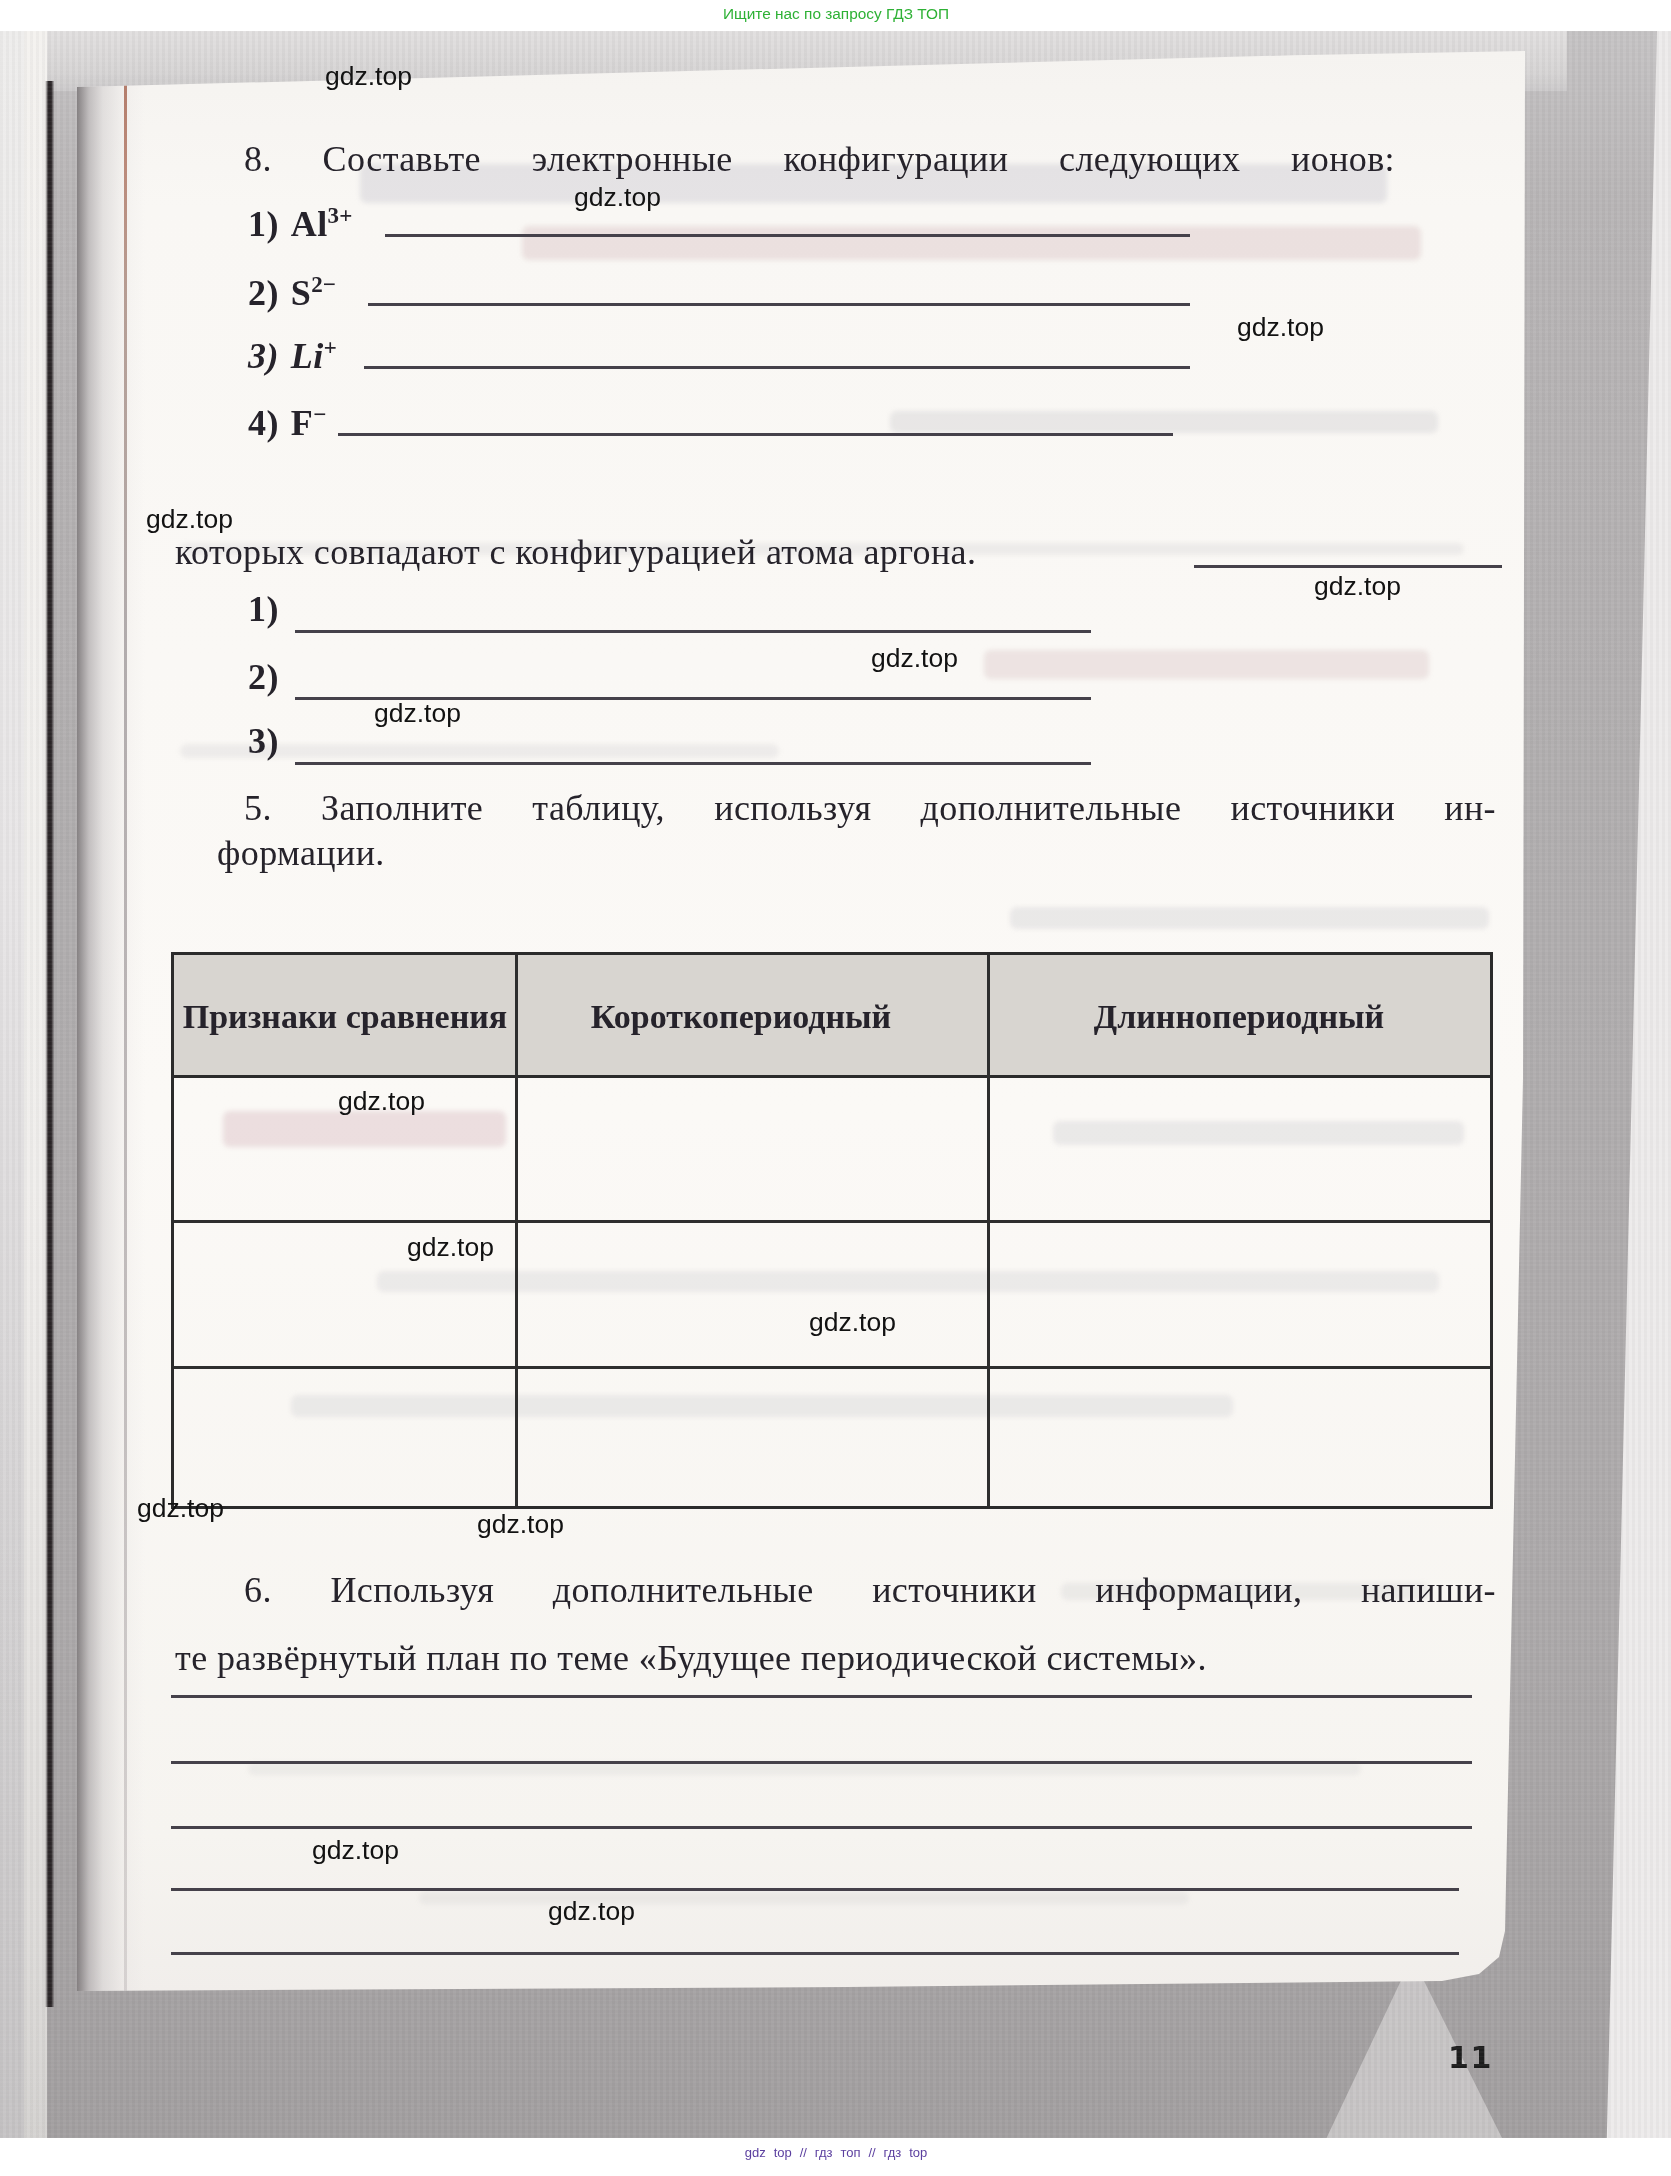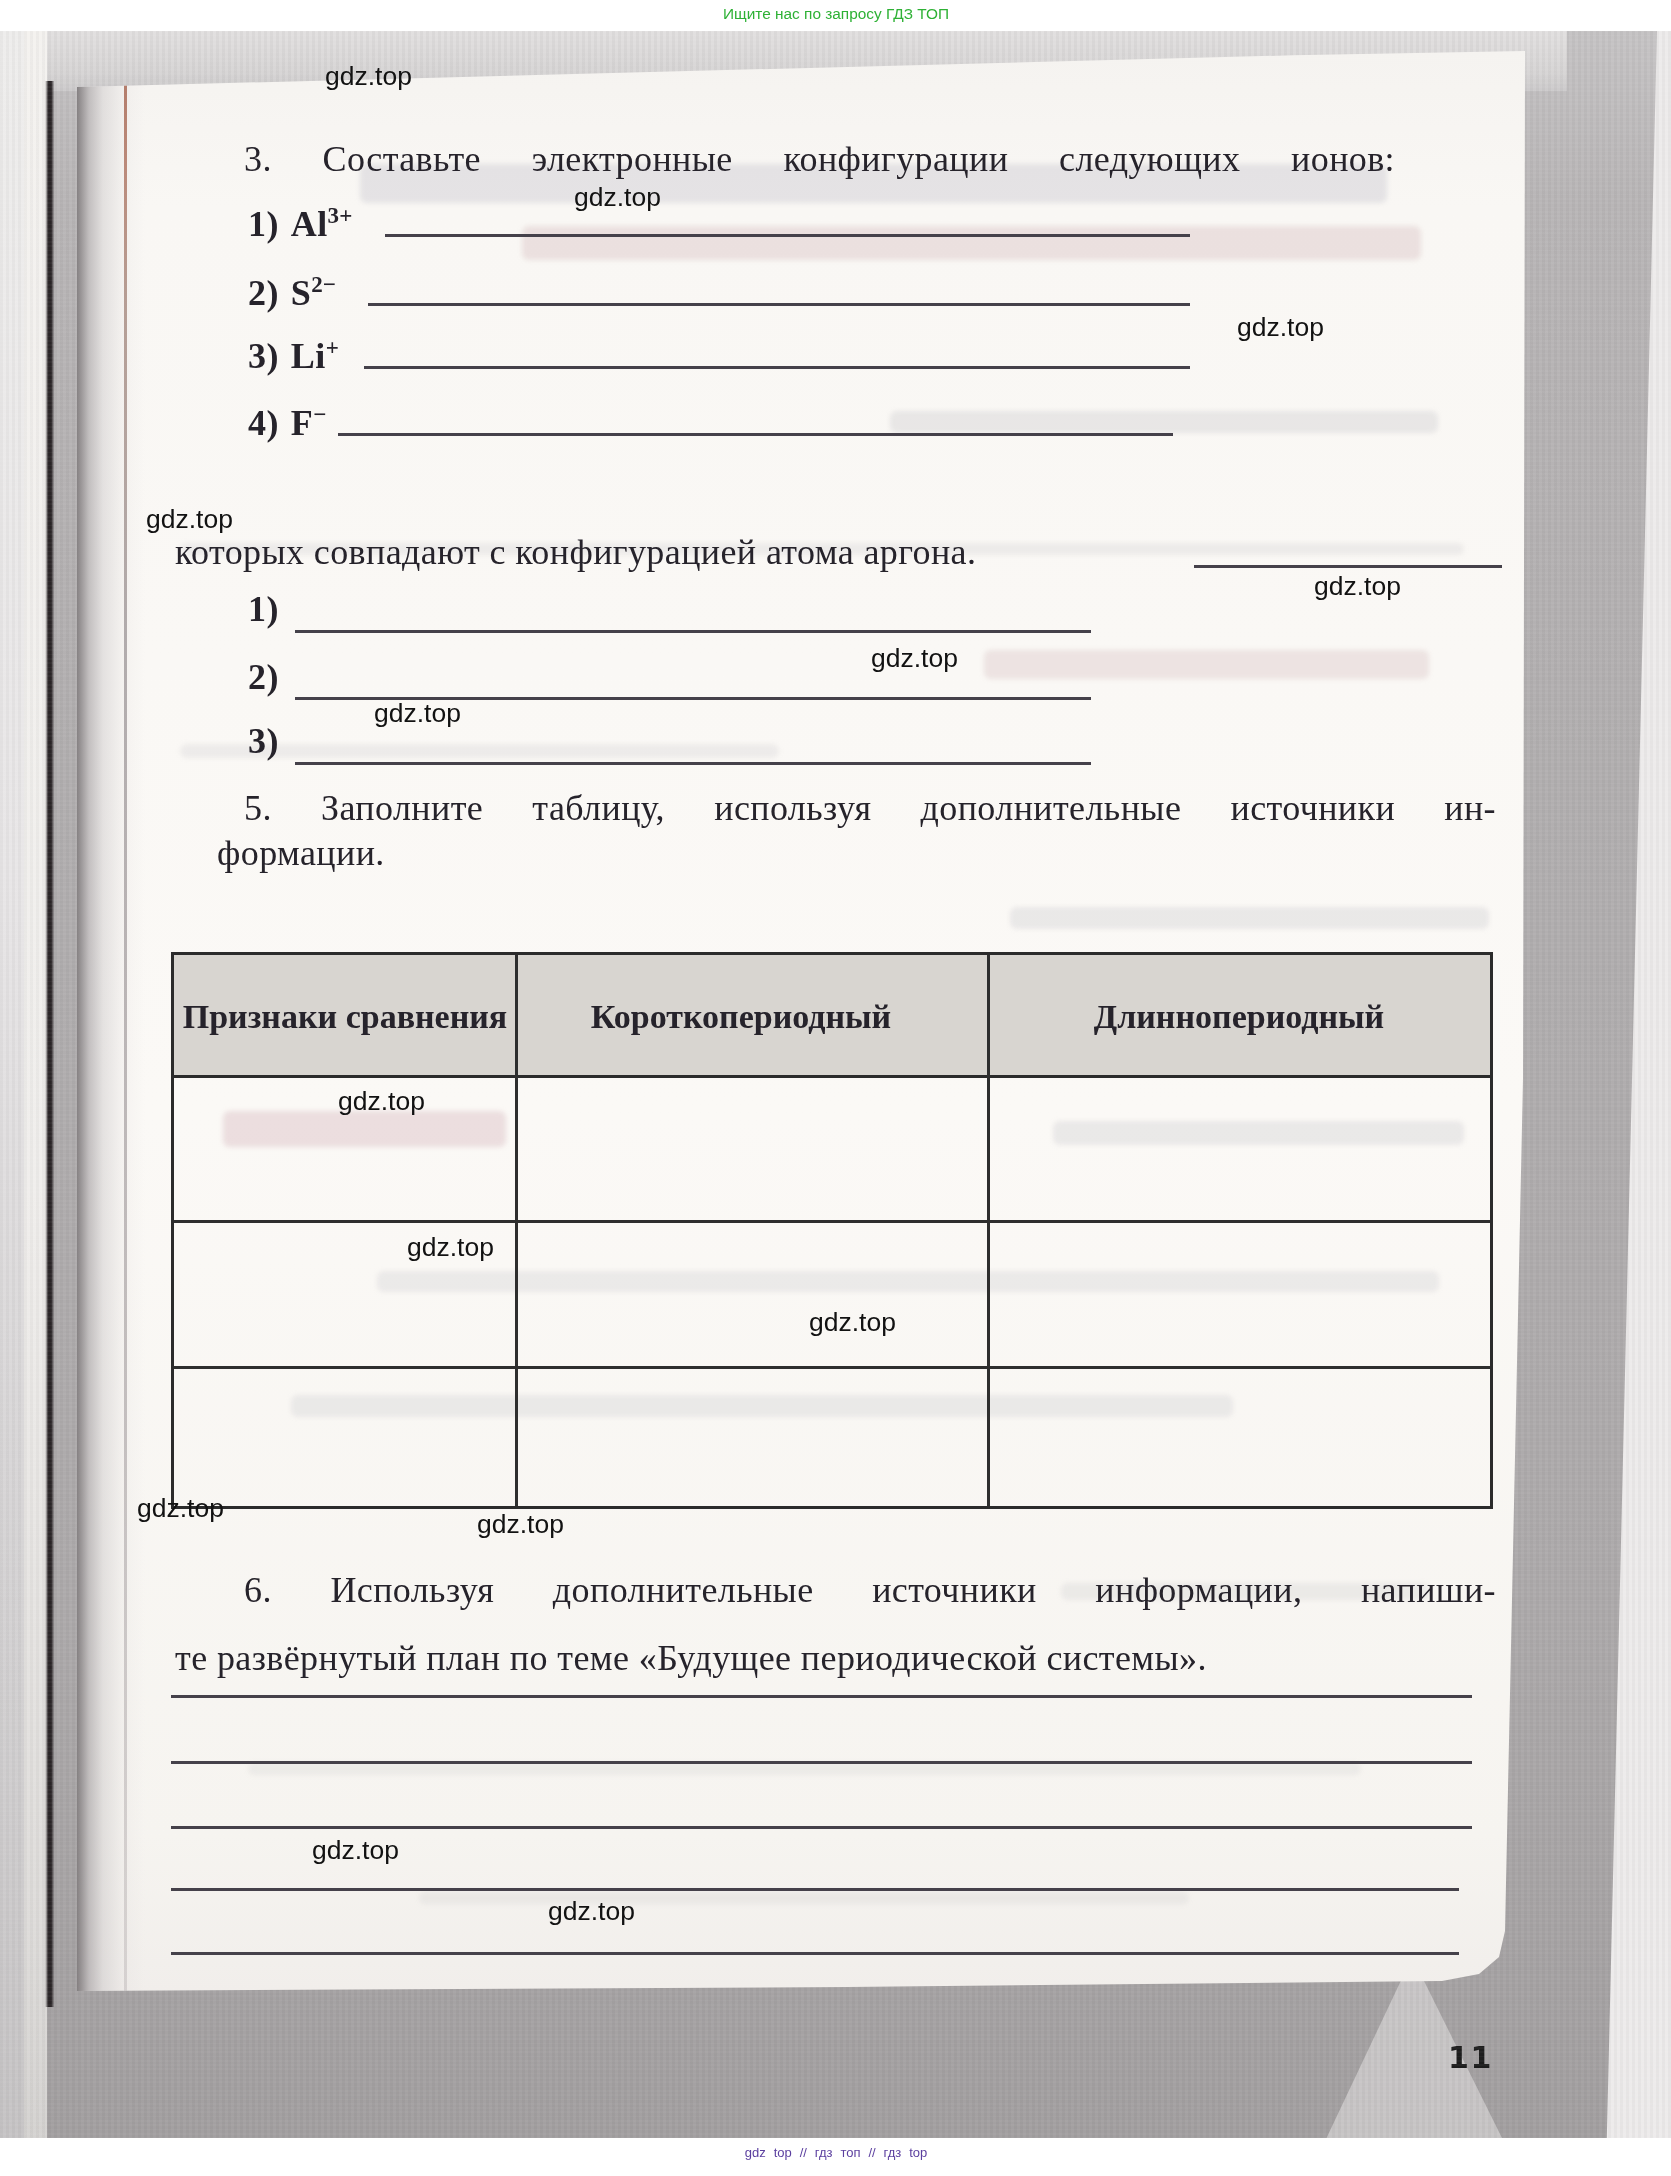--- a/index.html
+++ b/index.html
@@ -91,33 +91,33 @@
   <div class="bleed" style="left:103px;top:693px;width:599px;height:13.7px;background:rgba(150,150,160,.12);"></div>
   <div class="bleed" style="left:933px;top:856px;width:479px;height:22px;background:rgba(150,150,160,.16);"></div>
   <div class="bleed" style="left:146px;top:1060px;width:283px;height:36px;background:rgba(190,140,150,.24);"></div>
   <div class="bleed" style="left:976px;top:1070px;width:411px;height:24px;background:rgba(150,150,160,.16);"></div>
   <div class="bleed" style="left:300px;top:1220px;width:1062px;height:20.5px;background:rgba(150,150,160,.14);"></div>
   <div class="bleed" style="left:214px;top:1344px;width:942px;height:22px;background:rgba(150,150,160,.14);"></div>
   <div class="bleed" style="left:984px;top:1532px;width:368px;height:17px;background:rgba(150,150,160,.12);"></div>
   <div class="bleed" style="left:171px;top:1712px;width:1113px;height:12px;background:rgba(150,150,160,.10);"></div>
   <div class="bleed" style="left:342px;top:1841px;width:770px;height:12px;background:rgba(150,150,160,.10);"></div>
 
-  <div class="abs ptext just" style="left:167px;top:86px;width:1151px;">3. Составьте электронные конфигурации следующих ионов:</div>
+  <div class="abs ptext just" style="left:167px;top:86px;width:1151px;">8. Составьте электронные конфигурации следующих ионов:</div>
 
   <div class="abs ptext" style="left:171px;top:142px;text-align:right;">
     <span class="item-num">1)</span><span class="ion"><span>Al</span><sup>3+</sup></span>
   </div>
   <div class="abs rule" style="left:308px;top:183px;width:805px;"></div>
 
   <div class="abs ptext" style="left:171px;top:211px;">
     <span class="item-num">2)</span><span class="ion"><span>S</span><sup>2−</sup></span>
   </div>
   <div class="abs rule" style="left:291px;top:252px;width:822px;"></div>
 
-  <div class="abs ptext" style="left:171px;top:274px;">
+  <div class="abs ptext" style="left:171px;top:274px;font-style:italic;">
     <span class="item-num">3)</span><span class="ion"><span>Li</span><sup>+</sup></span>
   </div>
   <div class="abs rule" style="left:287px;top:315px;width:826px;"></div>
 
   <div class="abs ptext" style="left:171px;top:341px;">
     <span class="item-num">4)</span><span class="ion"><span>F</span><sup>−</sup></span>
   </div>
   <div class="abs rule" style="left:261px;top:382px;width:835px;"></div>
 
   <div class="abs ptext" style="left:98px;top:479px;">которых совпадают с конфигурацией атома аргона.</div>

